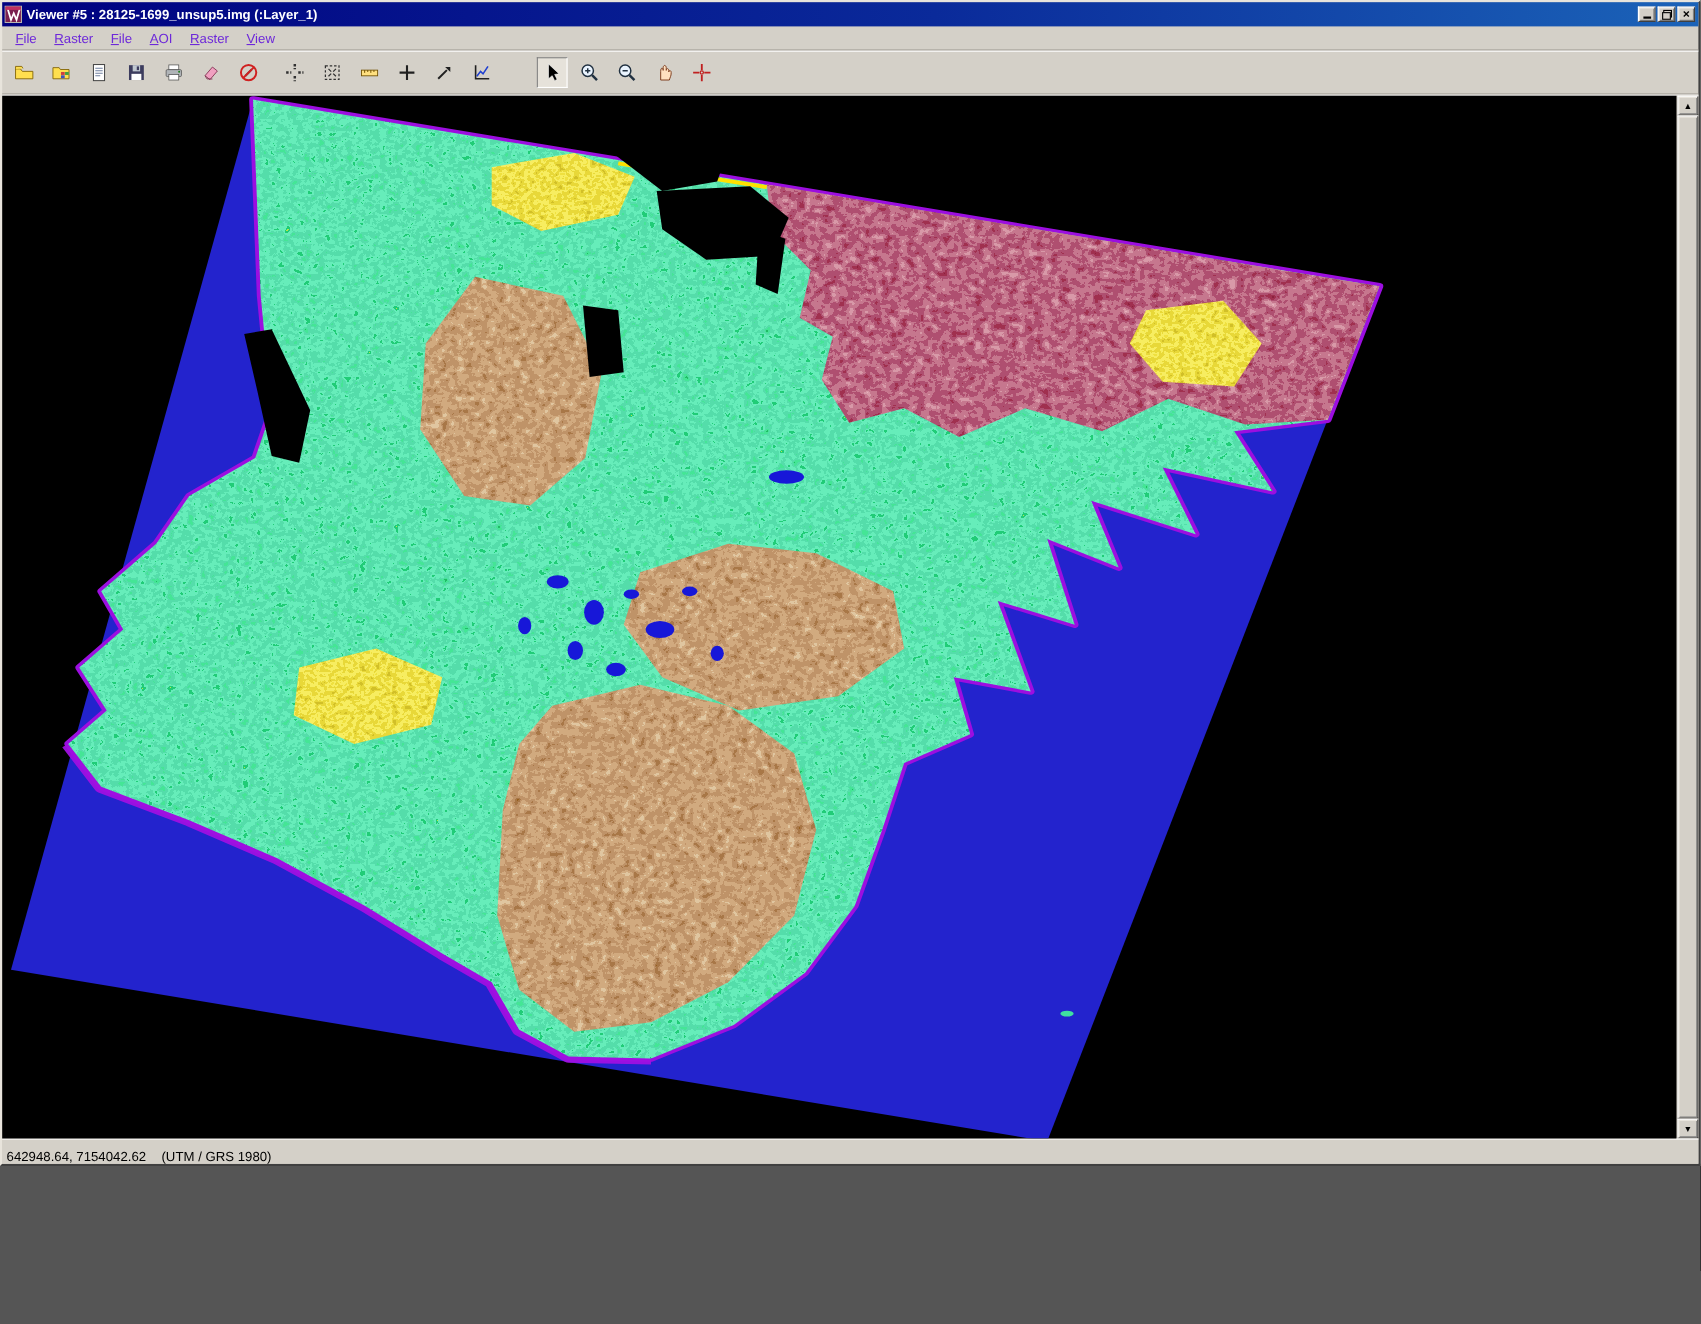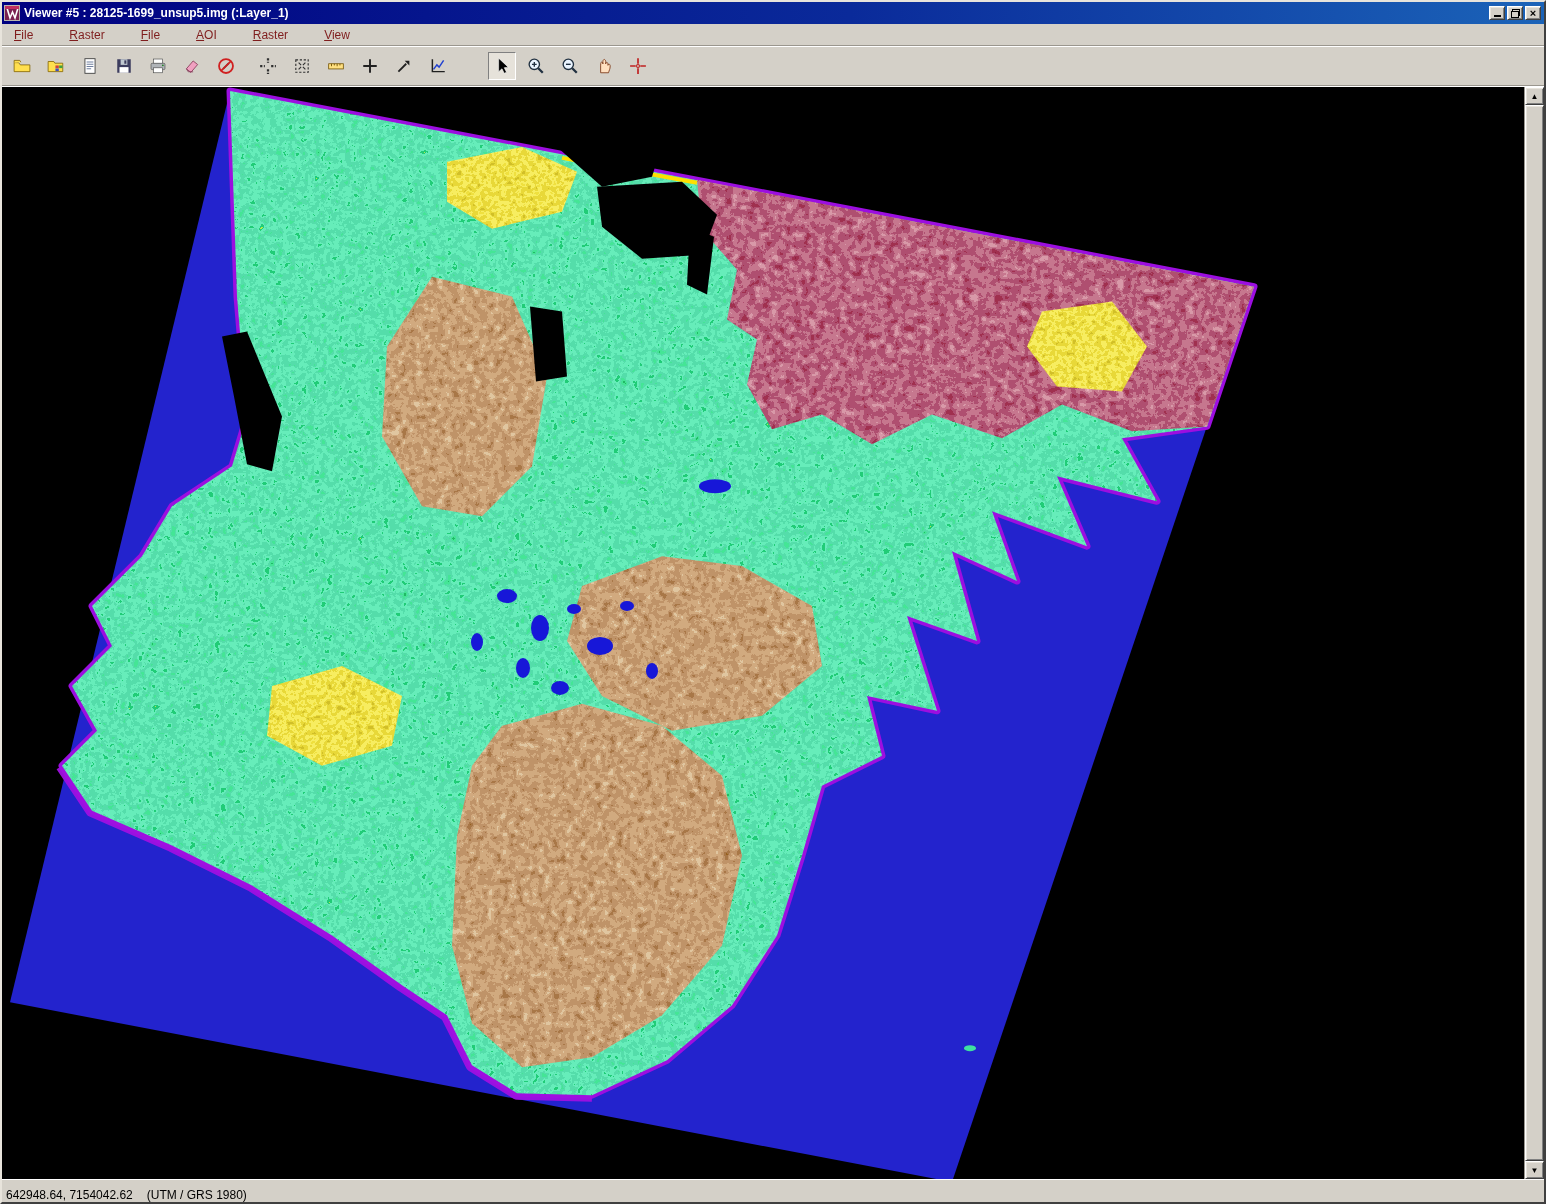--- a/index.html
+++ b/index.html
@@ -1,20 +1,20 @@
 <!DOCTYPE html>
 <html><head>
 <meta charset="utf-8">
 <style>
   * { box-sizing: border-box; }
   html,body { margin:0; padding:0; background:#555; }
   body { font-family:"Liberation Sans", sans-serif; }
 
   .window {
-    width:1546px; height:1204px;
+    width:1546px; height:1060px;
     background:#d4d0c8;
     border:2px solid;
     border-color:#e8e4dc #404040 #404040 #e8e4dc;
     display:flex; flex-direction:column;
     position:relative;
   }
 
   
   .titlebar {
     height:22px; flex:0 0 22px;
@@ -39,23 +39,22 @@
   .glyph-min { display:block; width:7px; height:2px; background:#000; margin-bottom:2px; }
   .glyph-restore { display:block; width:9px; height:9px; position:relative; margin-bottom:1px; }
   .glyph-restore::before { content:""; position:absolute; right:0; top:0; width:6px; height:5px; border:1px solid #000; background:#d4d0c8; }
   .glyph-restore::after  { content:""; position:absolute; left:0; bottom:0; width:6px; height:5px; border:1px solid #000; background:#d4d0c8; }
   .glyph-close { display:block; font-size:11px; font-weight:bold; line-height:12px; color:#000; margin-bottom:0; align-self:center; }
 
   
   .menubar {
     height:22px; flex:0 0 22px;
     display:flex; align-items:center;
-    padding-left:4px; font-size:12px; color:#7f1d1d;
+    padding-left:4px; font-size:12px; color:#6d28d9;
     border-bottom:1px solid #9a968e;
-    gap:20px;
   }
   .menu-item { padding:2px 8px; cursor:default; }
   .menu-item::first-letter { text-decoration:underline; }
 
   
   .toolbar {
     height:40px; flex:0 0 40px;
     display:flex; align-items:center;
     padding:2px 6px;
     border-top:1px solid #fff;

